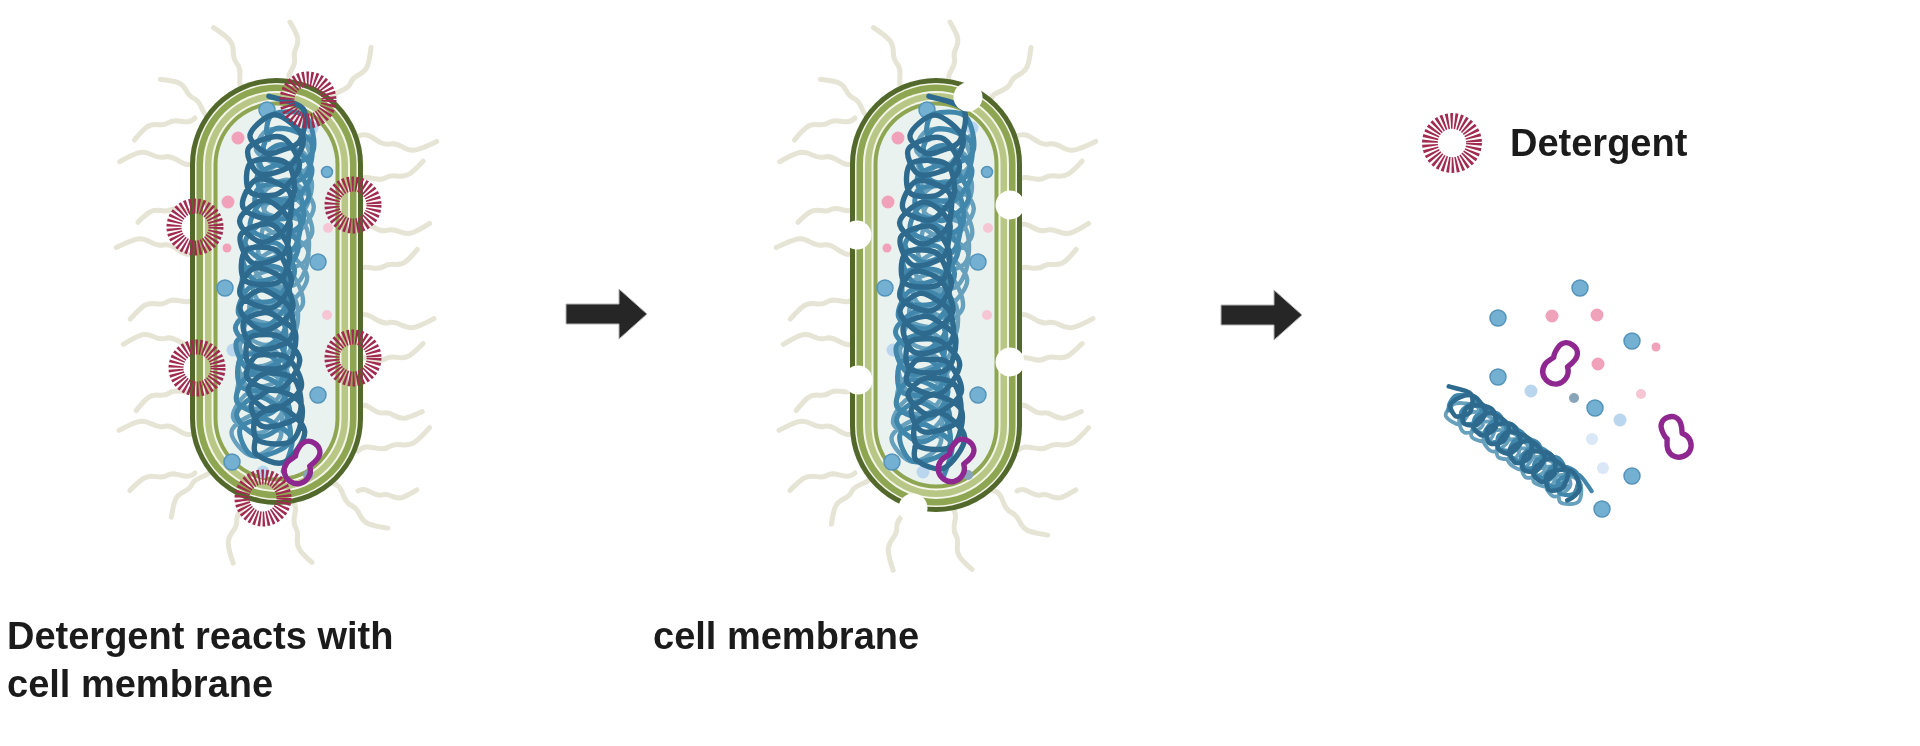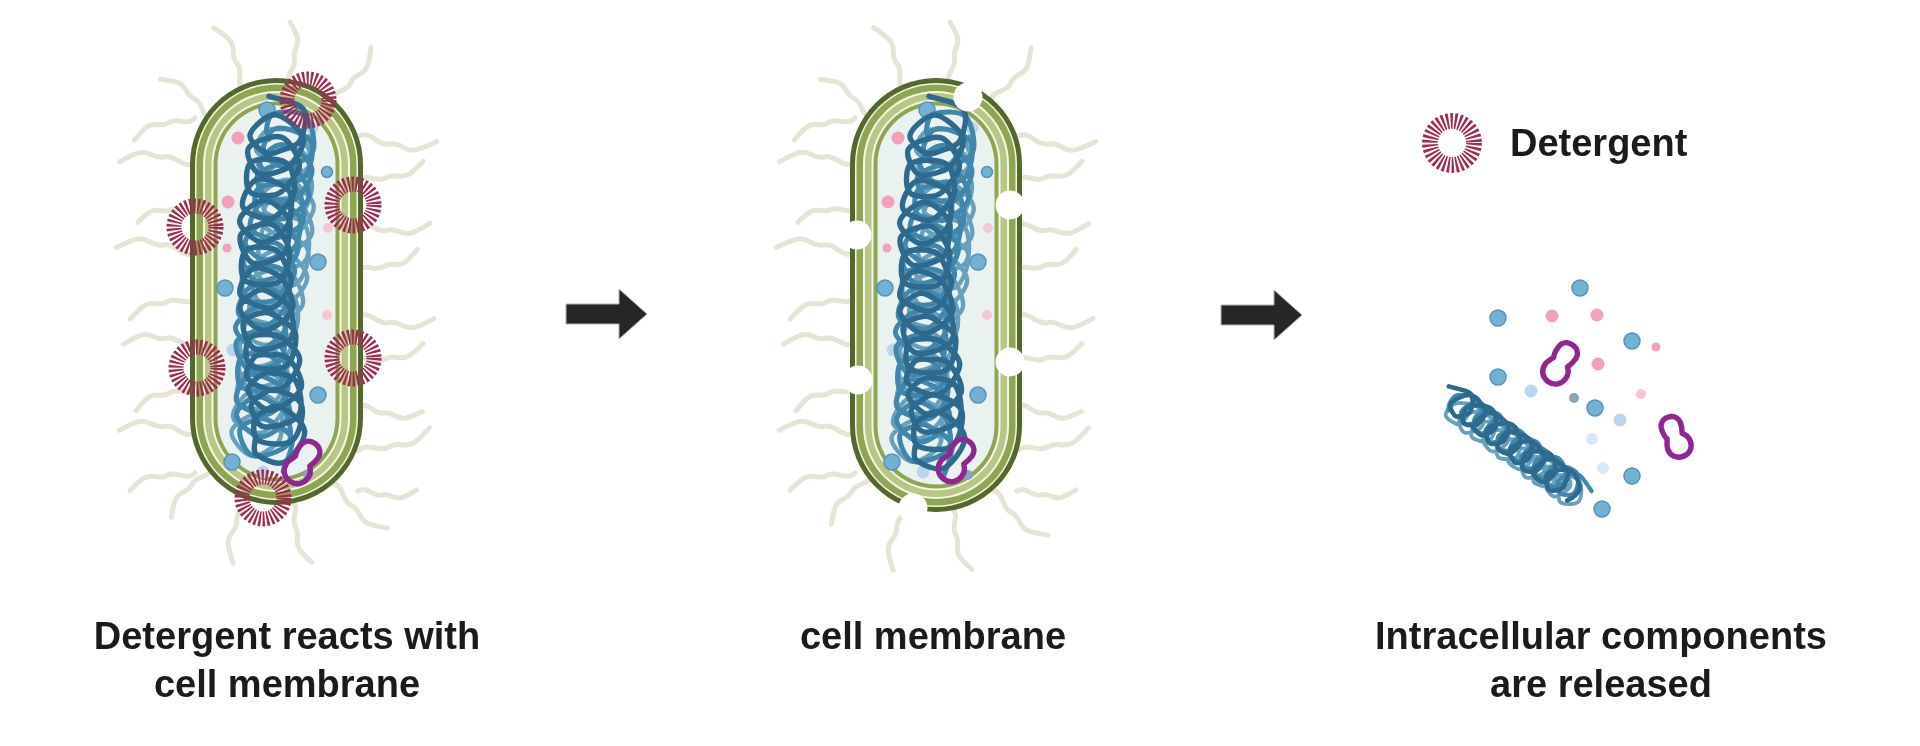--- a/index.html
+++ b/index.html
@@ -1,19 +1,19 @@
 <!DOCTYPE html>
 <html style="--background: #ffffff; --caption-text: #1b1b1b; --arrow: #262626; --membrane-dark: #53692c; --membrane-mid: #8ea551; --membrane-light: #b9c786; --membrane-gap: #f4f6ea; --cytoplasm: #e9f2ee; --flagella: #e5e4d5; --detergent: #a02a50; --dna-dark: #2e6a8e; --dna-mid: #4186ab; --dna-light: #66a0bd; --plasmid: #8e2890; --dot-blue: #74b0d2; --dot-blue-edge: #5493ba; --dot-lightblue: #b9d6ee; --dot-paleblue: #d9e7f6; --dot-pink: #f0a2bb; --dot-palepink: #f6c6d4; --dot-grayblue: #87a4b8;"><head>
 <meta charset="utf-8">
 <style>
   html,body{margin:0;padding:0;background:#ffffff;}
   .canvas{position:relative;width:1920px;height:746px;background:var(--background,#fff);
           font-family:"Liberation Sans", sans-serif;overflow:hidden;}
   .graphic{position:absolute;left:0;top:0;width:1920px;height:746px;}
-  .caption{position:absolute;top:612px;width:560px;text-align:center;
+  .caption{position:absolute;top:612px;width:560px;text-align:left;
            font-weight:bold;font-size:38px;line-height:48px;color:var(--caption-text,#1b1b1b);}
   .caption span{display:block;white-space:nowrap;}
   .cap1{left:7px;}
   .cap2{left:653px;}
   .cap3{left:1321px;}
   .legend-label{position:absolute;left:1510px;top:120px;height:46px;line-height:46px;
                 font-weight:bold;font-size:38px;color:var(--caption-text,#1b1b1b);white-space:nowrap;}
 </style>
 </head>
 <body>
@@ -180,18 +180,14 @@
 
   <div class="legend-label">Detergent</div>
 
   <div class="caption cap1">
     <span>Detergent reacts with</span>
     <span>cell membrane</span>
   </div>
   <div class="caption cap2">
     <span>cell membrane</span>
   </div>
-  <div class="caption cap3">
-    <span>Intracellular components</span>
-    <span>are released</span>
-  </div>
 
 </div>
 
 </body></html>

